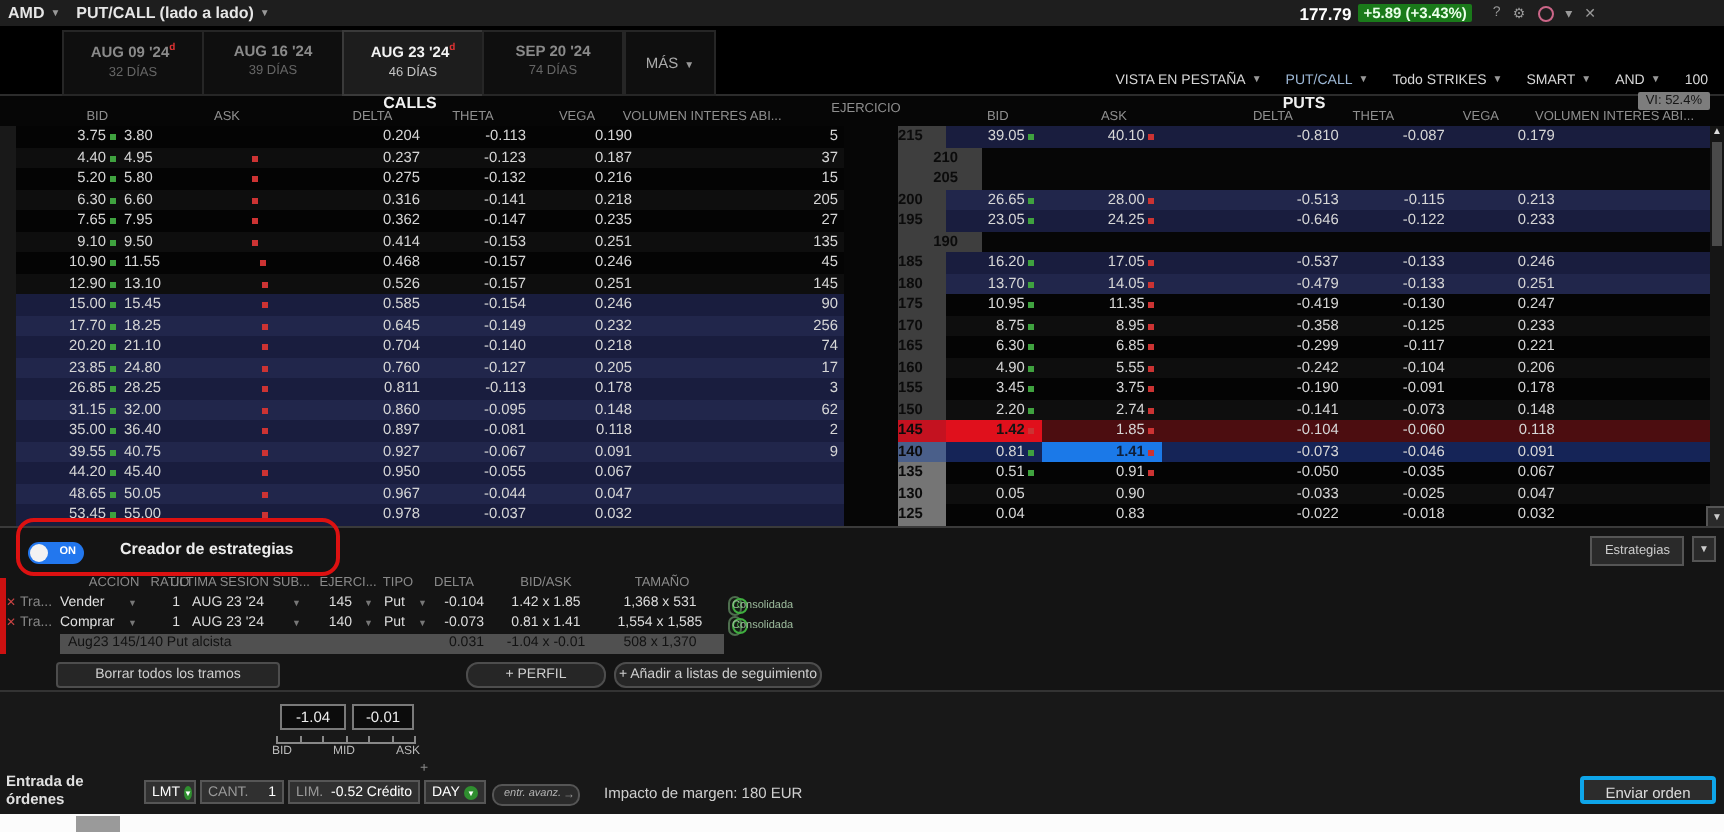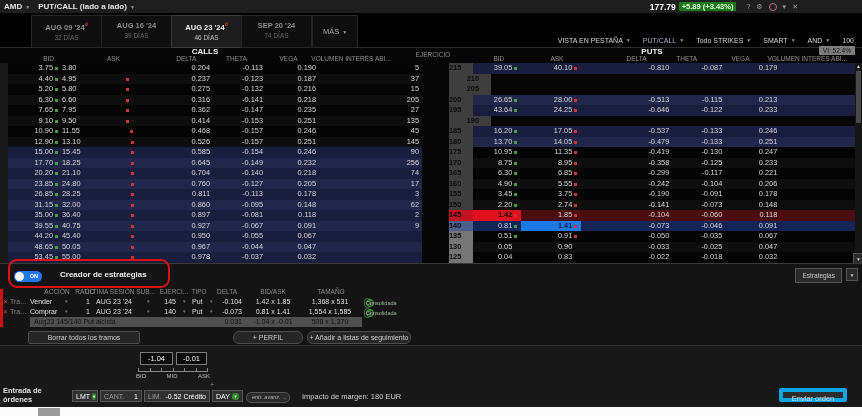--- a/index.html
+++ b/index.html
@@ -132,21 +132,21 @@
   .ofld .fval{color:#fff;flex:1;text-align:right;white-space:nowrap;}
   .f-lmt{left:72px;width:26px;}
   .f-cant{left:100px;width:42px;}
   .f-lim{left:144px;width:66px;}
   .f-day{left:212px;width:31px;}
   .gcar{width:7px;height:7px;border-radius:50%;background:#2f8f2f;color:#fff;font-size:4px;line-height:7px;text-align:center;margin-left:2px;}
   .adv-pill{position:absolute;left:246px;top:392px;height:9px;border:1px solid #555;border-radius:5px;background:#2a2a2a;
             color:#b5b5b5;font-size:5.5px;line-height:8px;padding:0 8px 0 5px;font-style:italic;cursor:pointer;}
   .adv-arrow{position:absolute;right:1px;top:1px;color:#999;font-size:6px;font-style:normal;}
   .margin-text{position:absolute;left:302px;top:392px;font-size:7.5px;color:#cfcfcf;}
-  .btn-send{position:absolute;right:15px;top:388px;width:68px;height:14px;line-height:13px;background:#2c2c2c;border:4px solid #0ea5e9;
+  .btn-send{position:absolute;right:4px;top:388px;width:68px;height:14px;line-height:13px;background:#2c2c2c;border:2px solid #0ea5e9;
             border-radius:2px;color:#ddd;font-size:7.5px;text-align:center;cursor:pointer;box-sizing:border-box;}
   
   .bottom-strip{position:absolute;left:0;right:0;top:407px;height:9px;background:#fcfcfc;}
   .bottom-box{position:absolute;left:38px;top:408px;width:22px;height:8px;background:#9a9a9a;}
 </style>
 </head>
 <body>
 
 <div id="app">
 
@@ -344,21 +344,21 @@
             <span class="dot r"></span>
           </div>
           <div class="cell c-delta">0.362</div>
           <div class="cell c-theta">-0.147</div>
           <div class="cell c-vega">0.235</div>
           <div class="cell c-vol">27</div>
         </div>
         <div class="strike">195</div>
         <div class="half-p itm even">
           <div class="pair p-bid">
-            <span class="num">43.64</span>
+            <span class="num">23.05</span>
             <span class="dot g"></span>
           </div>
           <div class="pair p-ask">
             <span class="num">24.25</span>
             <span class="dot r"></span>
           </div>
           <div class="cell p-delta">-0.646</div>
           <div class="cell p-theta">-0.122</div>
           <div class="cell p-vega">0.233</div>
           <div class="cell p-vol"></div>

